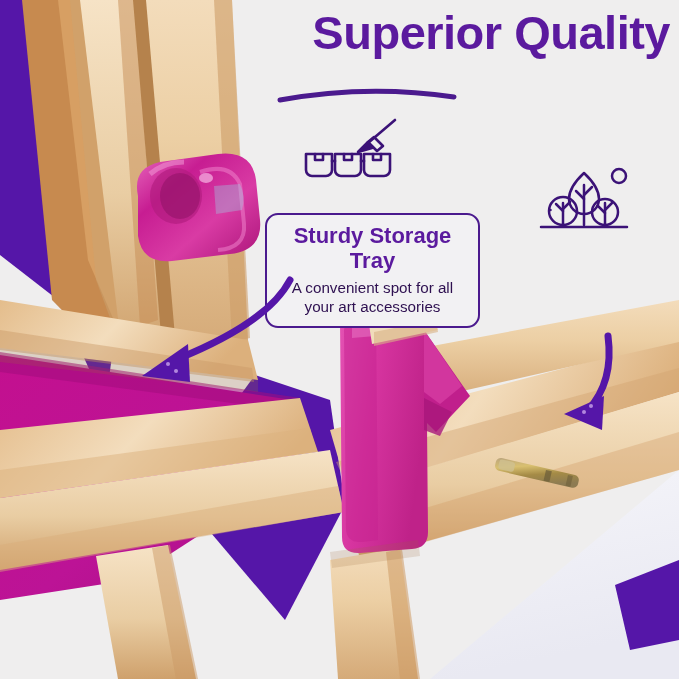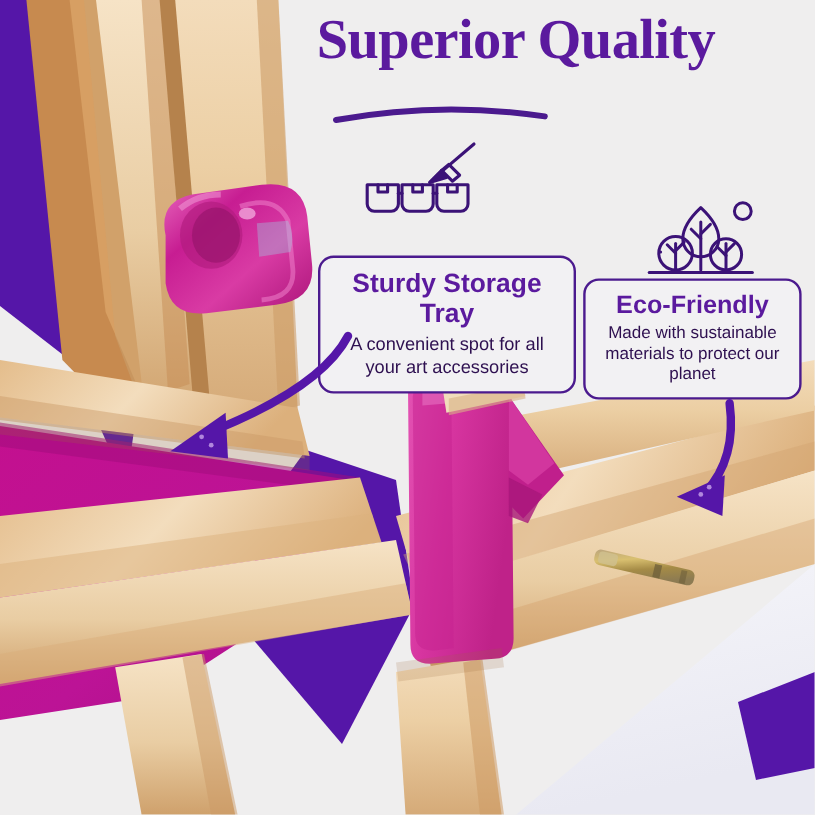--- a/index.html
+++ b/index.html
@@ -10,21 +10,21 @@
     overflow:hidden;
     position:relative;
   }
   #stage { position:absolute; inset:0; width:679px; height:679px; overflow:hidden; background:#efeeee; }
 
   
   .photo { position:absolute; inset:0; }
   .photo svg { display:block; width:679px; height:679px; }
 
   
-  .header { position:absolute; left:190px; top:8px; width:480px; text-align:center;font-family:Liberation Serif, serif; }
+  .header { position:absolute; left:190px; top:8px; width:480px; text-align:right; }
   .headline {
     font-size:47px; font-weight:bold; color:#5b1a9e;
     letter-spacing:-0.5px; line-height:1.08; white-space:nowrap;
   }
   .subline {
     font-size:19.5px; font-weight:bold; color:#3a1566;
     margin-top:5px; white-space:nowrap; letter-spacing:-0.2px;
   }
   .swoosh { position:absolute; left:277px; top:88px; width:180px; height:16px; }
 
@@ -264,24 +264,20 @@
         <path d="M4 64 h86"></path>
       </g>
     </svg>
   </div>
 
   <div class="callout" id="callout-tray">
     <div class="c-title">Sturdy Storage Tray</div>
     <div class="c-body">A convenient spot for all your art accessories</div>
   </div>
 
-  <div class="callout" id="callout-eco">
-    <div class="c-title">Eco-Friendly</div>
-    <div class="c-body">Made with sustainable materials to protect our planet</div>
-  </div>
 
   <div class="arrow" id="arrow-tray">
     <svg viewBox="0 0 180 120" xmlns="http://www.w3.org/2000/svg">
       <path d="M172 4 Q150 46 62 82" stroke="#5516a8" stroke-width="7" fill="none" stroke-linecap="round"></path>
       <path d="M70 68 L72 106 L24 100 Z" fill="#5516a8"></path>
       <circle cx="50" cy="88" r="2" fill="#b187dd"></circle>
       <circle cx="58" cy="95" r="2" fill="#b187dd"></circle>
     </svg>
   </div>
 

